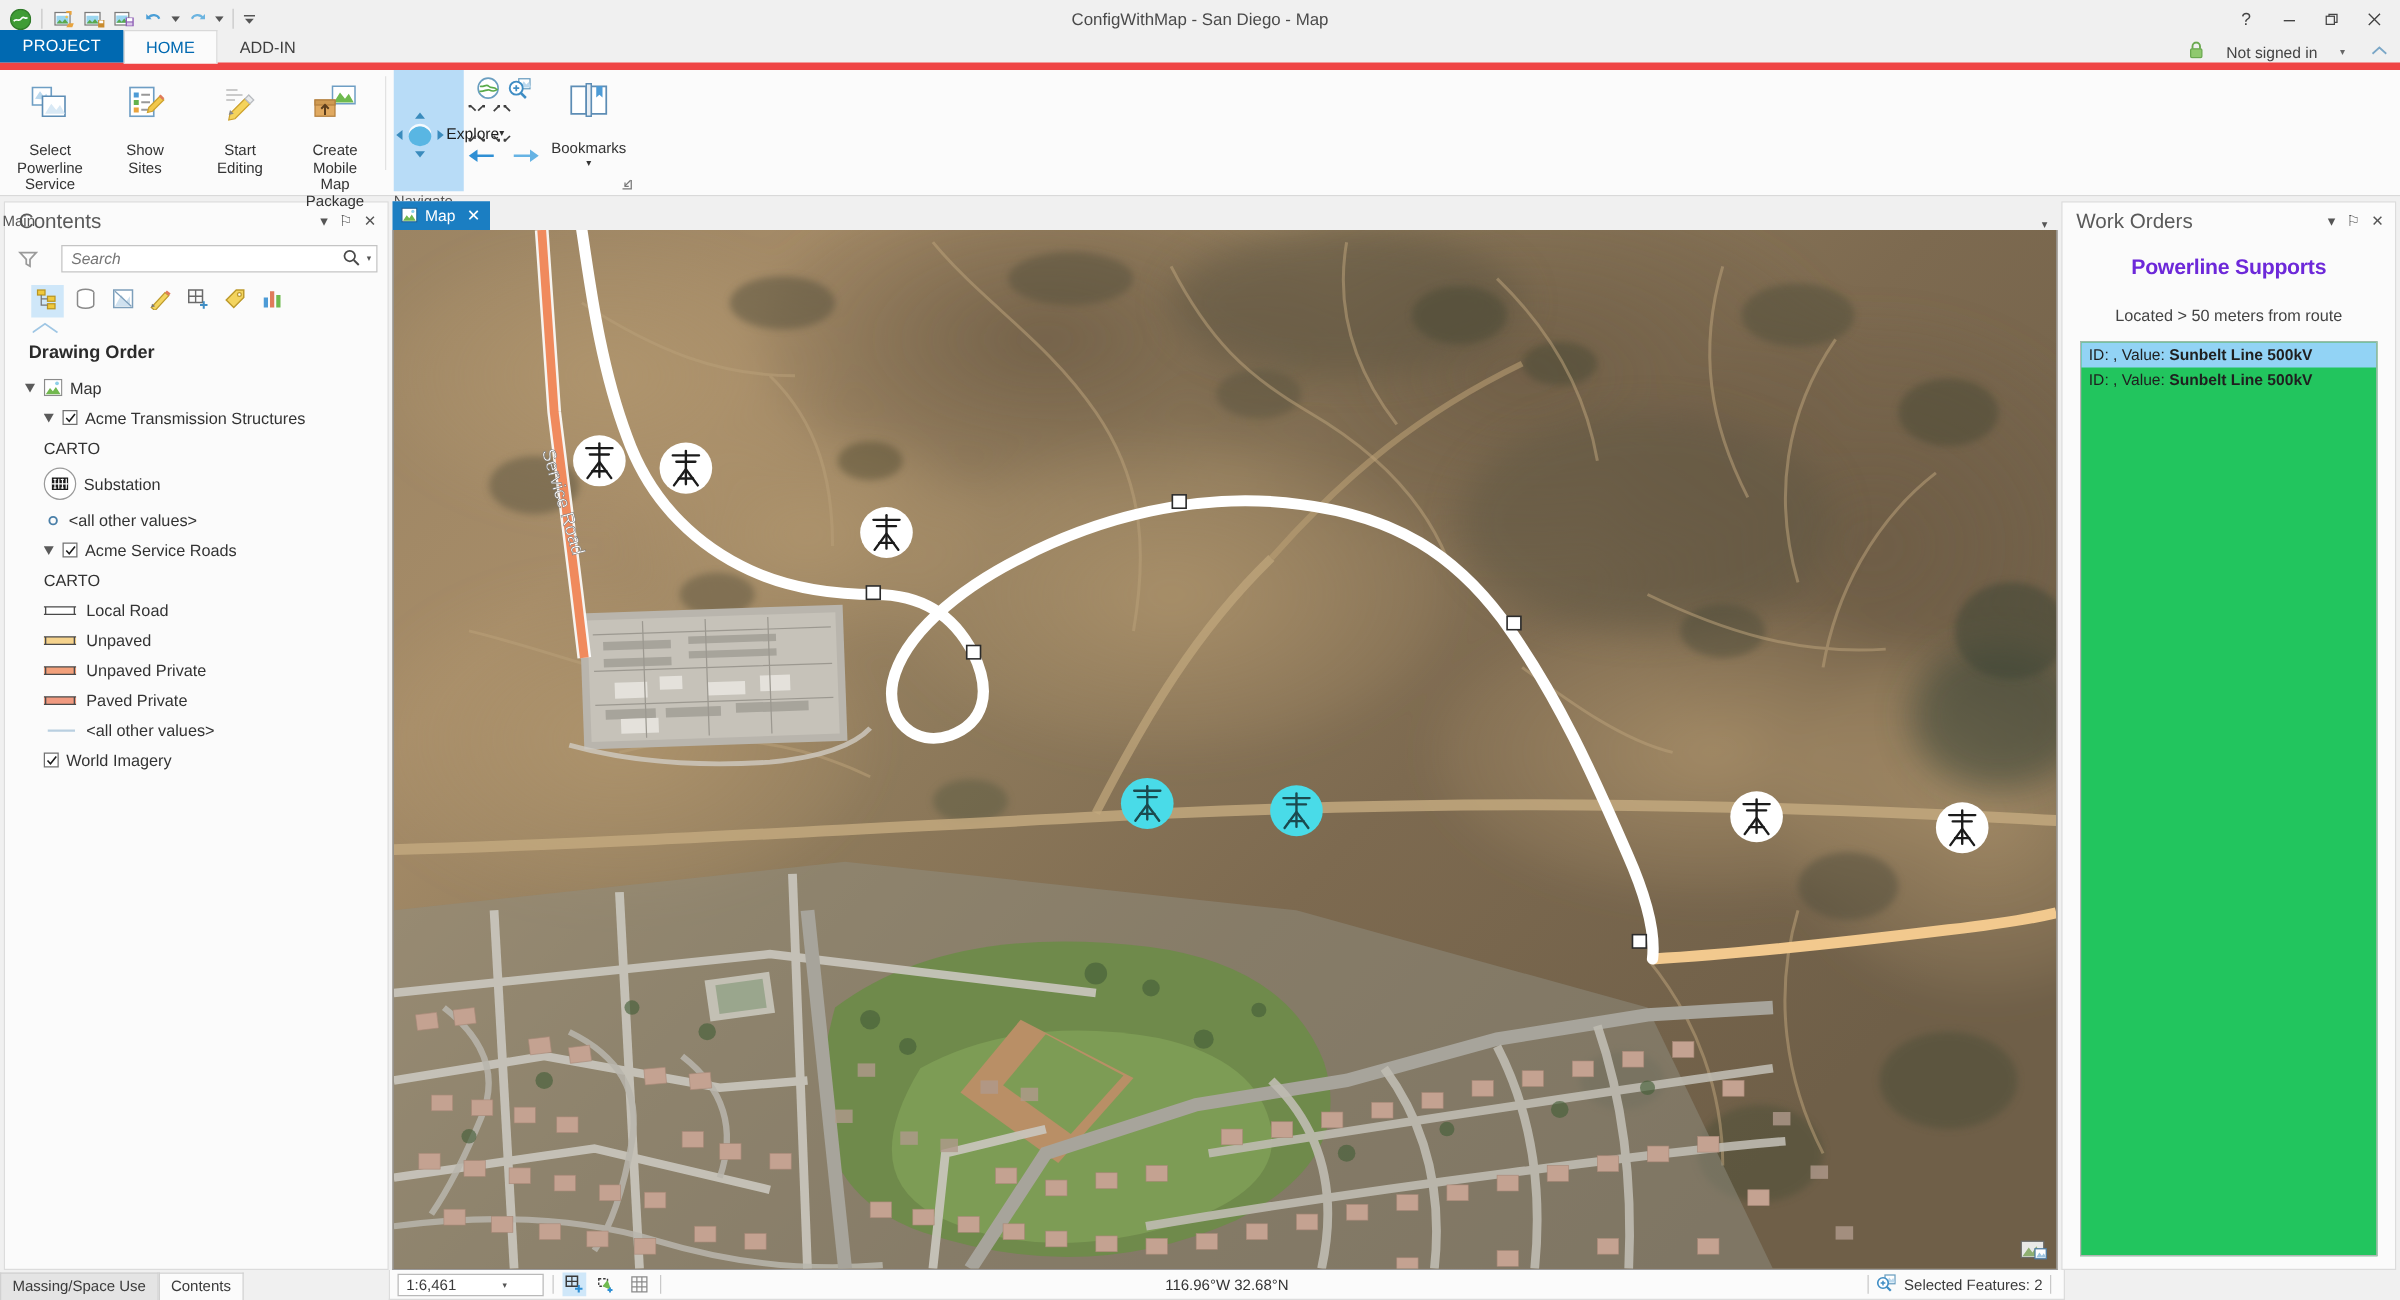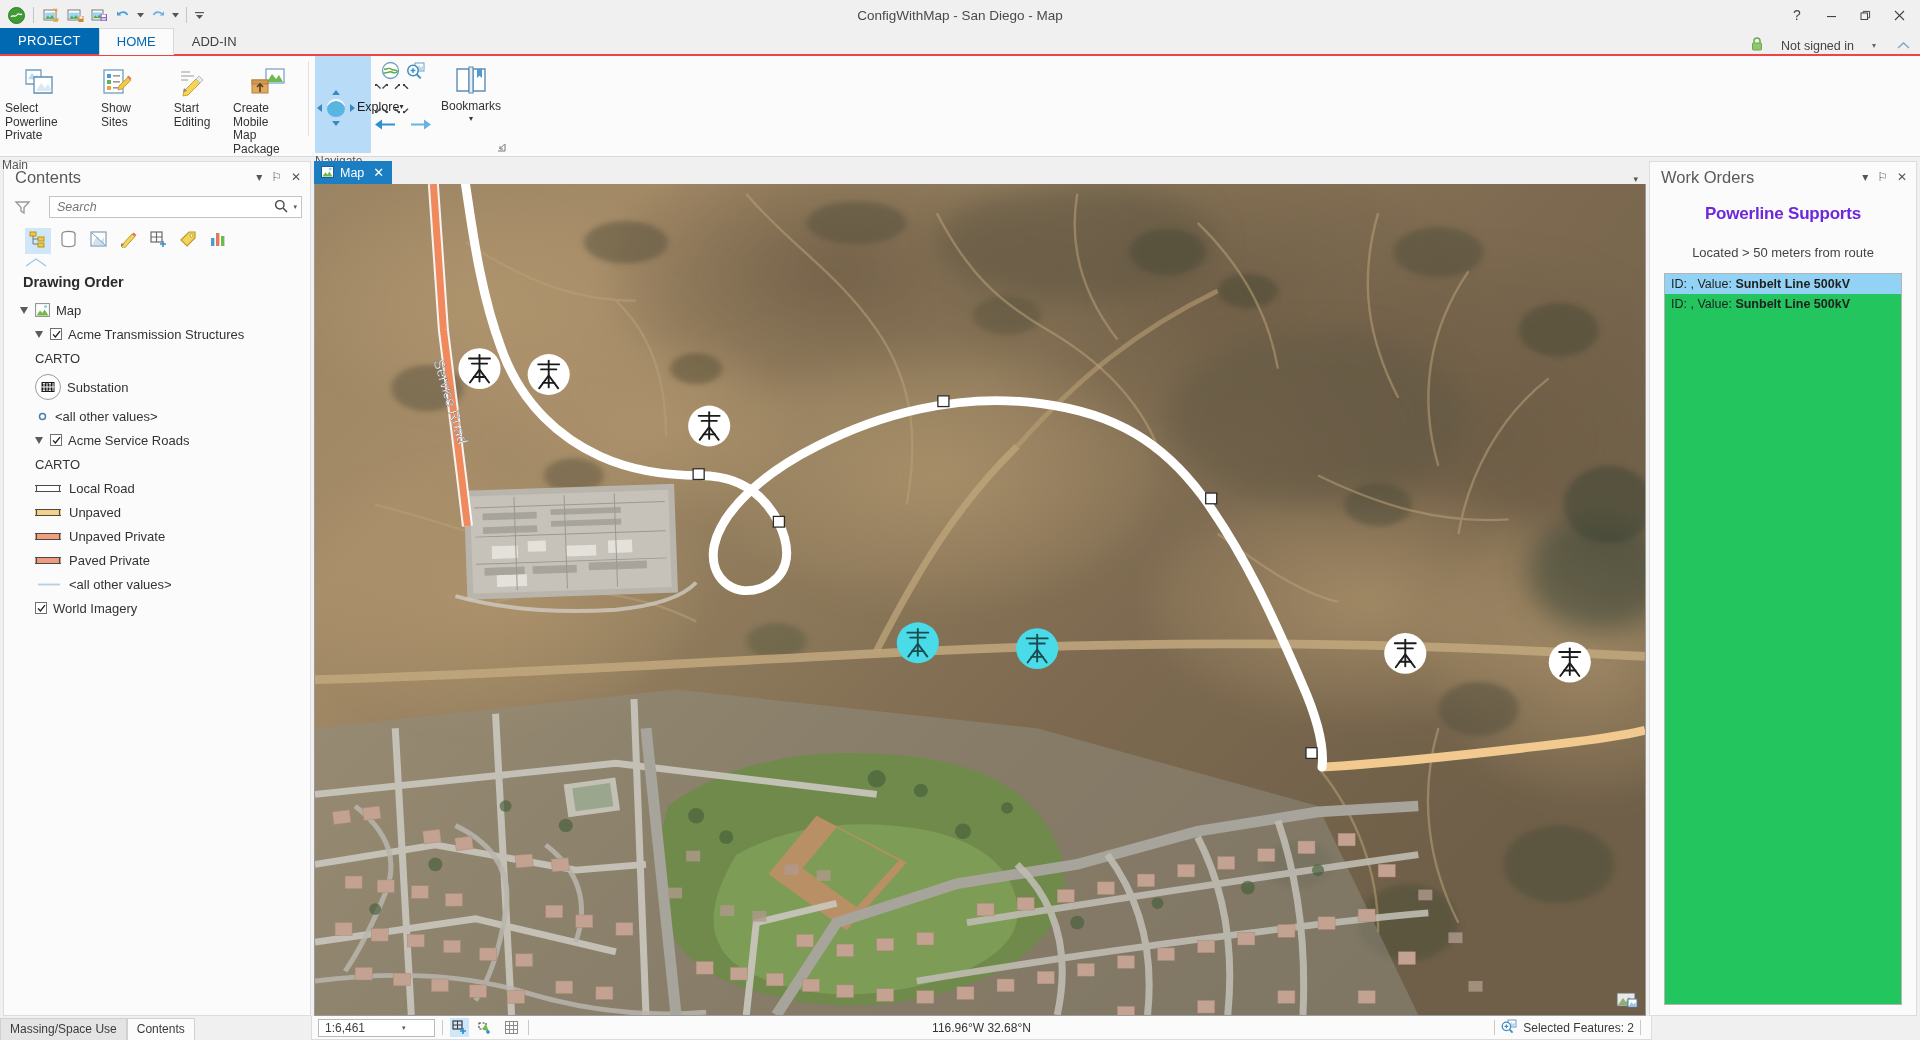--- a/index.html
+++ b/index.html
@@ -30,21 +30,21 @@
   }
   .win-btns { margin-left: auto; display: flex; align-items: center; padding-right: 4px; gap: 0; }
   .win-btn {
     width: 34px; height: 28px; display: flex; align-items: center; justify-content: center;
     font-size: 14px; color: #444; cursor: default;
   }
 
   
   .tabstrip {
     height: 26px; display: flex; align-items: flex-end; background: #f0f0f0;
-    position: relative; flex: 0 0 26px; border-bottom: 2px solid #ef4444;
+    position: relative; flex: 0 0 26px; border-bottom: 6px solid #ef4444;
   }
   .tab-project {
     background: #0069b1; color: #fff; height: 26px; line-height: 26px;
     padding: 0 18px; font-size: 13px; letter-spacing: .3px; cursor: default;
   }
   .ribbon-tab {
     height: 26px; line-height: 26px; padding: 0 17px; font-size: 13px;
     color: #3f3f3f; cursor: default; border: 1px solid transparent; border-bottom: none;
   }
   .ribbon-tab.active {
@@ -69,21 +69,21 @@
     text-align: left; font-size: 12px; color: #555; height: 17px;
     line-height: 15px; border-top: 1px solid transparent;
   }
   .rgroup-sep { width: 1px; background: #e2e2e2; margin: 5px 0 20px 0; }
   .big-btn {
     width: 76px; display: flex; flex-direction: column; align-items: center;
     padding: 4px 2px 0; cursor: default; border: 1px solid transparent; border-radius: 2px;
   }
   .big-btn .ico { height: 36px; display: flex; align-items: center; justify-content: center; }
   .big-btn .lbl {
-    font-size: 12px; line-height: 13.5px; color: #333; margin-top: 2px;
+    font-size: 12px; text-align: center; line-height: 13.5px; color: #333; margin-top: 14px;
   }
 
   
   .explore-btn {
     width: 56px; display: flex; flex-direction: row; align-items: center;
     background: #b8dcf7; padding: 3px 0 0; height: 97px; cursor: default;
   }
   .explore-btn .lbl { font-size: 12.5px; color: #1d1d1d; margin-top: 1px; }
   .drop-caret { font-size: 8px; color: #333; line-height: 8px; margin-top: 1px; }
 
@@ -357,21 +357,21 @@
           <div class="ico">
             <svg width="34" height="32" viewBox="0 0 34 32">
               <path d="M3 4h15v14H3z" fill="#fff" stroke="#6e9ec4" stroke-width="1.3"></path>
               <path d="M5 13l4-6 3 4 2-2 3 5z" fill="#bcd9ee"></path>
               <path d="M11 11h18v16H11z" fill="#fff" stroke="#5d8db5" stroke-width="1.3"></path>
               <path d="M13 25l5-8 4 5 3-4 4 7z" fill="#d9e9f5"></path>
             </svg>
           </div>
           <div class="lbl">
             <span>Select Powerline</span><br>
-            <span>Private</span>
+            <span>Service</span>
           </div>
         </div>
         <div class="big-btn">
           <div class="ico">
             <svg width="34" height="32" viewBox="0 0 34 32">
               <rect x="5" y="4" width="19" height="23" fill="#fff" stroke="#6e9ec4" stroke-width="1.3"></rect>
               <rect x="8" y="8" width="4" height="4" fill="#4d9bd6"></rect>
               <rect x="8" y="14" width="4" height="4" fill="#62b24e"></rect>
               <rect x="8" y="20" width="4" height="4" fill="#eaa33c"></rect>
               <rect x="14" y="9" width="7" height="1.6" fill="#999"></rect>

